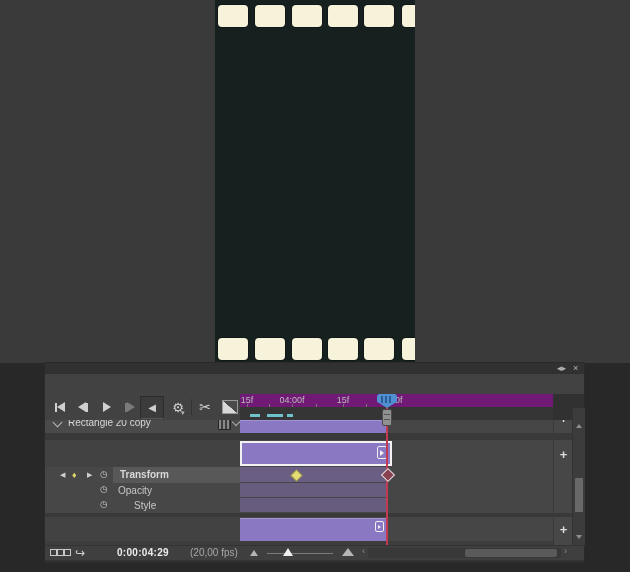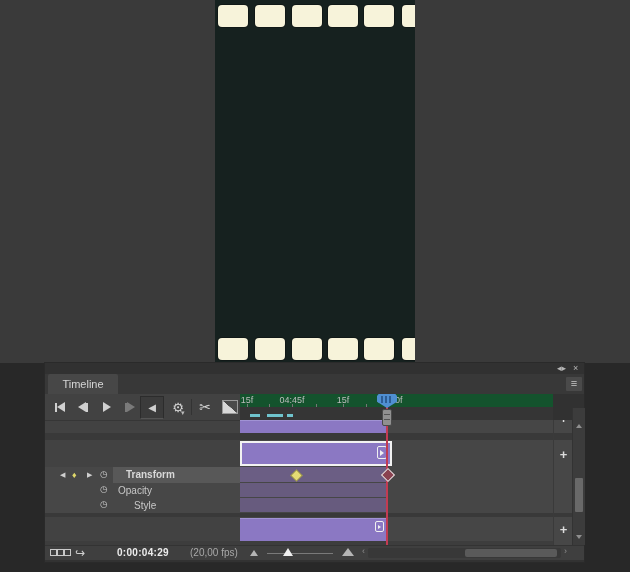--- a/index.html
+++ b/index.html
@@ -27,21 +27,21 @@
   .dim .bar{background:#7a7a7a}.dim .tri-r{border-left-color:#7a7a7a}
   #audio-btn{left:95px;top:2px;width:22px;height:21px;background:#3b3b3b;border:1px solid #2c2c2c;
              border-bottom-color:#555;color:#cfcfcf;font-size:10px;display:flex;align-items:center;justify-content:center;}
   #gear-btn{left:123px;color:#d4d4d4;font-size:13px;}
   #gear-caret{position:absolute;left:136px;top:15px;color:#bbb;font-size:7px;}
   #ctl-sep{left:146px;top:5px;width:1px;height:16px;background:#333;}
   #scissors-btn{left:150px;color:#d8d8d8;font-size:14px;}
   #transition-btn{left:175px;}
   #transition-glyph{width:14px;height:12px;border:1px solid #999;background:linear-gradient(to top right,#d8d8d8 49%,#4a4a4a 51%);}
   
-  #ruler{left:195px;top:31px;width:313px;height:13px;background:#14532d;border-bottom:4px solid #3b82f6;}
+  #ruler{left:195px;top:31px;width:313px;height:13px;background:#701a75;border-bottom:4px solid #3b82f6;}
   .rlabel{position:absolute;top:1px;color:#bdbdbd;font-size:9px;transform:translateX(-50%);white-space:nowrap;}
   .tick{position:absolute;bottom:0;width:1px;height:3px;background:#777;}
   #workbar{left:195px;top:44px;width:313px;height:13px;background:#353535;border-bottom:1px solid #2f2f2f;}
   .cyan-dash{position:absolute;top:7px;height:3px;background:#6fc3cd;}
   #hdr-corner{left:508px;top:31px;width:31px;height:26px;background:#313131;}
   
   .rowL{position:absolute;left:0;width:195px;background:#4a4a4a;border-bottom:1px solid #3a3a3a;color:#d8d8d8;overflow:hidden;}
   .rowR{position:absolute;left:195px;width:313px;background:#464646;border-bottom:1px solid #3a3a3a;}
   .gap{position:absolute;left:0;width:508px;background:#393939;}
   .tname{position:absolute;font-size:10px;font-weight:bold;color:#d8d8d8;white-space:nowrap;}
@@ -107,26 +107,20 @@
   <div class="hole" style="left:187px;top:338px"></div>
 </div>
 
 <div class="abs" id="panel">
 
   <div class="abs" id="titlebar">
     <span class="abs" style="left:512px;top:0">◂▸</span>
     <span class="abs" style="left:528px;top:0">×</span>
   </div>
 
-  <div class="abs" id="tabstrip">
-    <div class="abs" id="tab-timeline">Timeline</div>
-    <div class="abs" id="menu-btn">
-      <span>≡</span>
-    </div>
-  </div>
 
   <div class="abs" id="controls">
     <div class="tbtn" style="left:5px">
         <span class="bar"></span>
         <span class="tri-l"></span>
       </div>
     <div class="tbtn" style="left:28px">
         <span class="tri-l"></span>
         <span class="bar"></span>
       </div>
@@ -148,57 +142,63 @@
     <div class="tbtn" id="scissors-btn">
       <span>✂</span>
     </div>
     <div class="tbtn" id="transition-btn">
       <span id="transition-glyph"></span>
     </div>
   </div>
 
   <div class="abs" id="ruler">
     <span class="rlabel" style="left:7px">15f</span>
-    <span class="rlabel" style="left:52px">04:45f</span>
+    <span class="rlabel" style="left:52px">04:00f</span>
     <span class="rlabel" style="left:103px">15f</span>
     <span class="rlabel" style="left:150px">05:00f</span>
     <span class="tick" style="left:7px"></span>
     <span class="tick" style="left:29px"></span>
     <span class="tick" style="left:52px"></span>
     <span class="tick" style="left:76px"></span>
     <span class="tick" style="left:103px"></span>
     <span class="tick" style="left:126px"></span>
   </div>
 
   <div class="abs" id="workbar">
     <span class="cyan-dash" style="left:10px;width:10px"></span>
     <span class="cyan-dash" style="left:27px;width:16px"></span>
     <span class="cyan-dash" style="left:47px;width:6px"></span>
   </div>
   <div class="abs" id="hdr-corner"></div>
 
+  <div class="rowL" style="top:57px;height:13px">
+    <span class="chev" style="left:9px;top:-1px"></span>
+    <span class="tname" style="left:23px;top:-3px;font-weight:normal">Rectangle 20 copy</span>
+    <span class="vtrack-icon" style="left:173px;top:-3px"></span>
+    <span class="vtrack-caret" style="left:188px;top:-1px"></span>
+  </div>
   <div class="rowR" style="top:57px;height:13px"></div>
   <div class="clip" style="top:57px;height:13px"></div>
 
   <div class="gap" style="top:70px;height:7px"></div>
 
   <div class="rowR" style="top:77px;height:27px"></div>
   <div class="clip" id="clip-photo02" style="top:78px;height:21px">
     <span class="bracket" style="right:3px;top:3px;width:8px;height:11px">
         <i></i>
       </span>
   </div>
 
   <div class="rowL" style="top:104px;height:16px;background:#474747">
     <span class="navglyph" style="left:15px;top:4px">◀</span>
     <span class="navglyph" style="left:27px;top:3px;color:#ded76a;font-size:9px">♦</span>
     <span class="navglyph" style="left:42px;top:4px">▶</span>
     <span class="stopwatch" style="left:55px;top:2px">◷</span>
     <span class="abs" style="left:68px;top:0;width:127px;height:16px;background:#585858"></span>
-    <span class="tname" style="left:81px;top:2px">Transform</span>
+    <span class="tname" style="left:75px;top:2px">Transform</span>
   </div>
   <div class="rowR" style="top:104px;height:16px"></div>
   <div class="clip-dim" style="top:104px;height:15px"></div>
 
   <div class="rowL" style="top:120px;height:15px;background:#474747">
     <span class="stopwatch" style="left:55px;top:1px">◷</span>
     <span class="pname" style="left:73px;top:2px">Opacity</span>
   </div>
   <div class="rowR" style="top:120px;height:15px"></div>
   <div class="clip-dim" style="top:120px;height:14px;background:#675b7e"></div>

